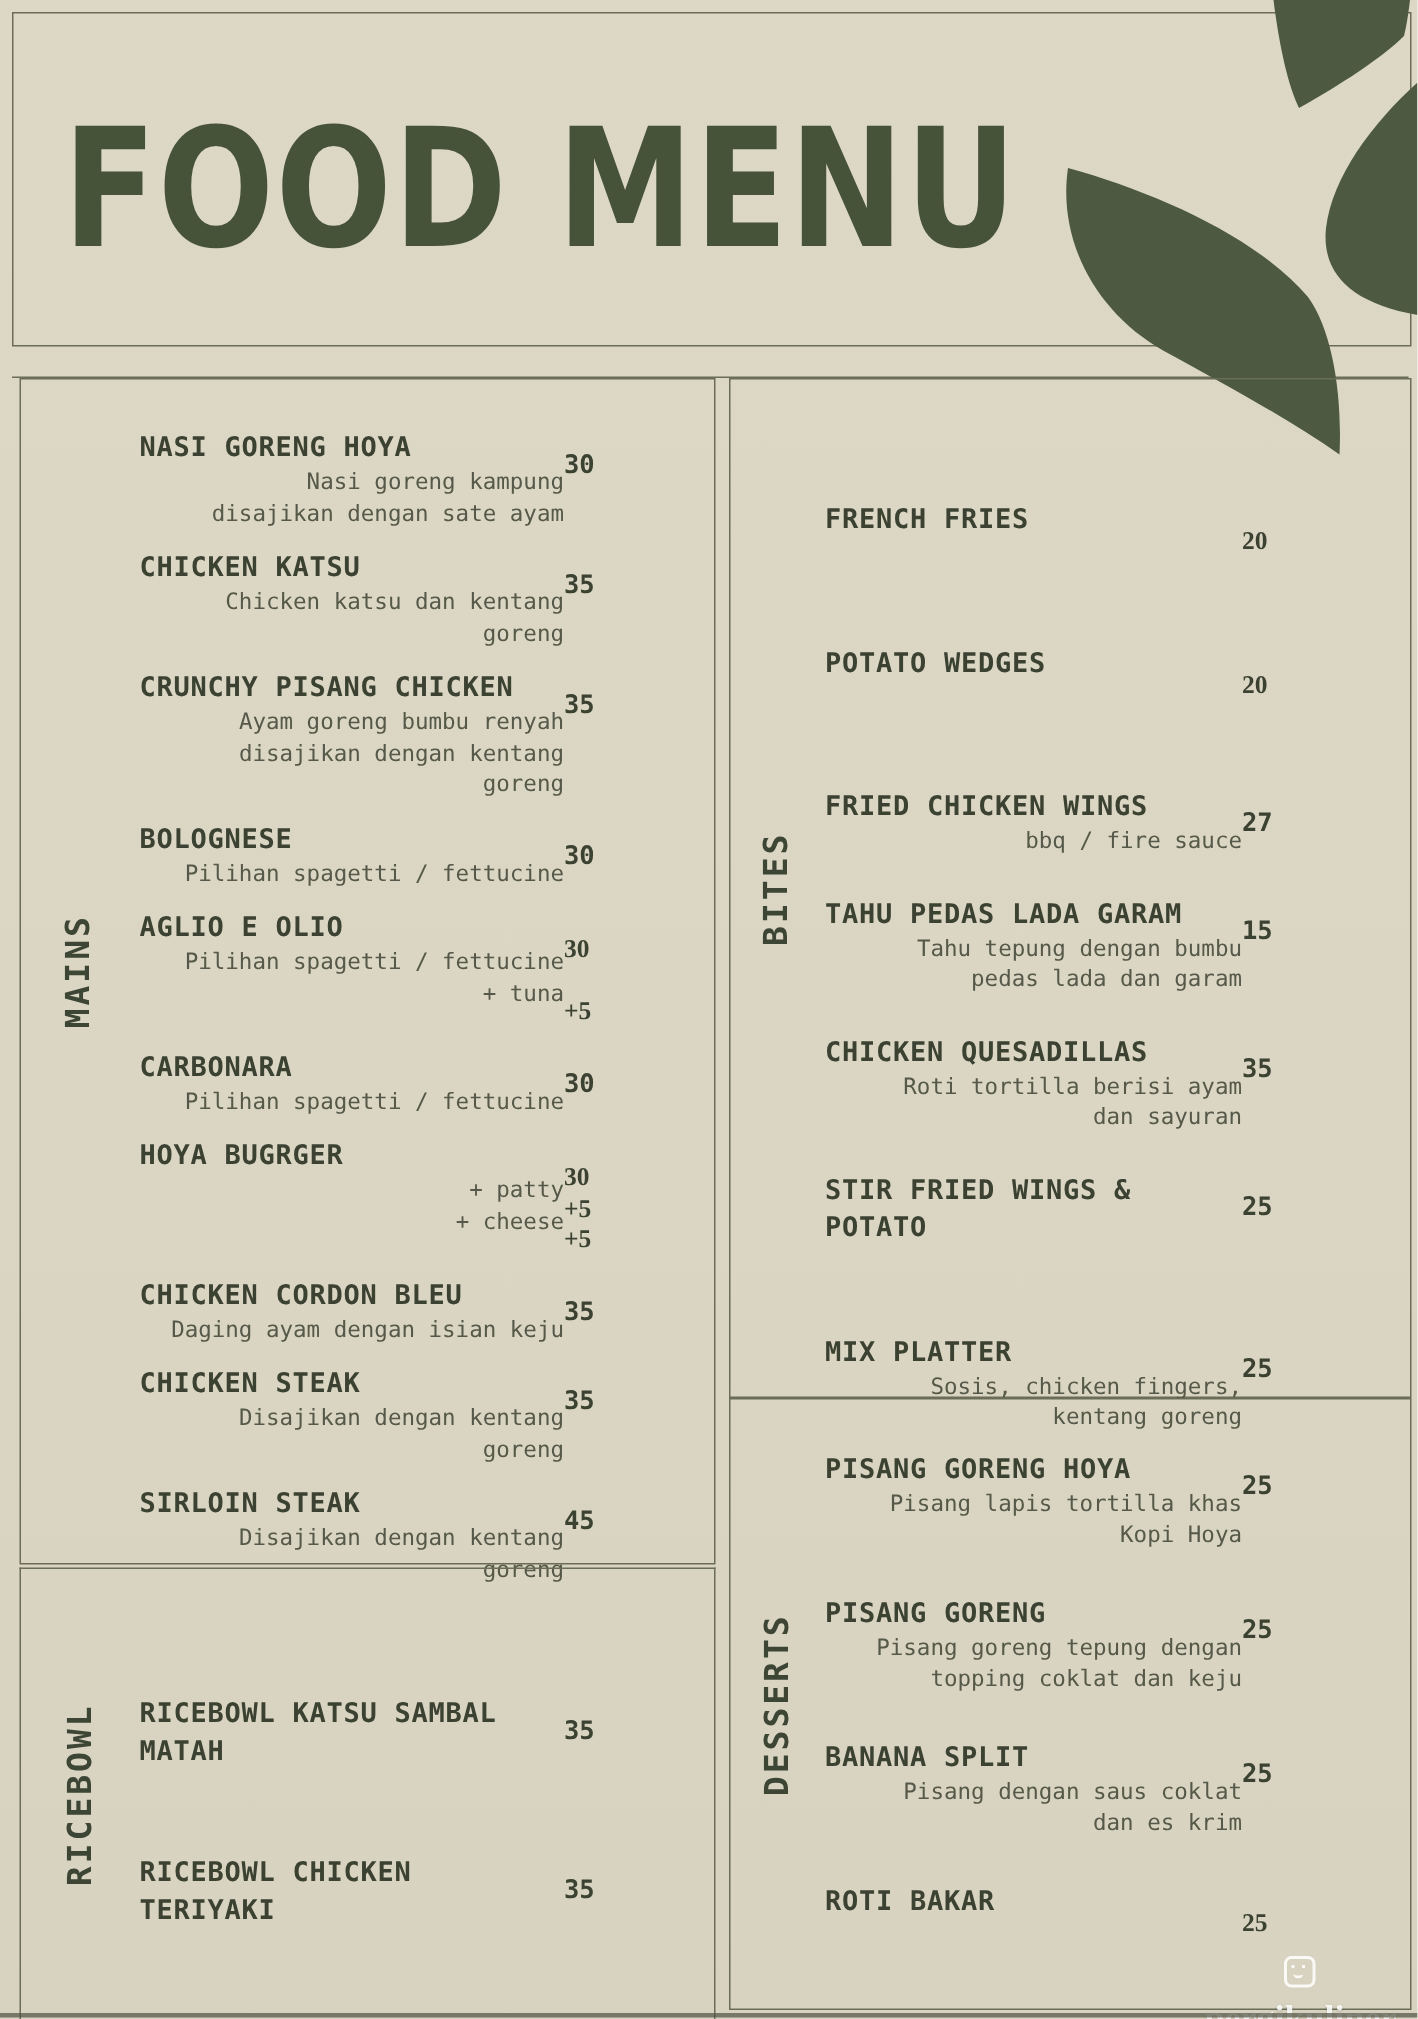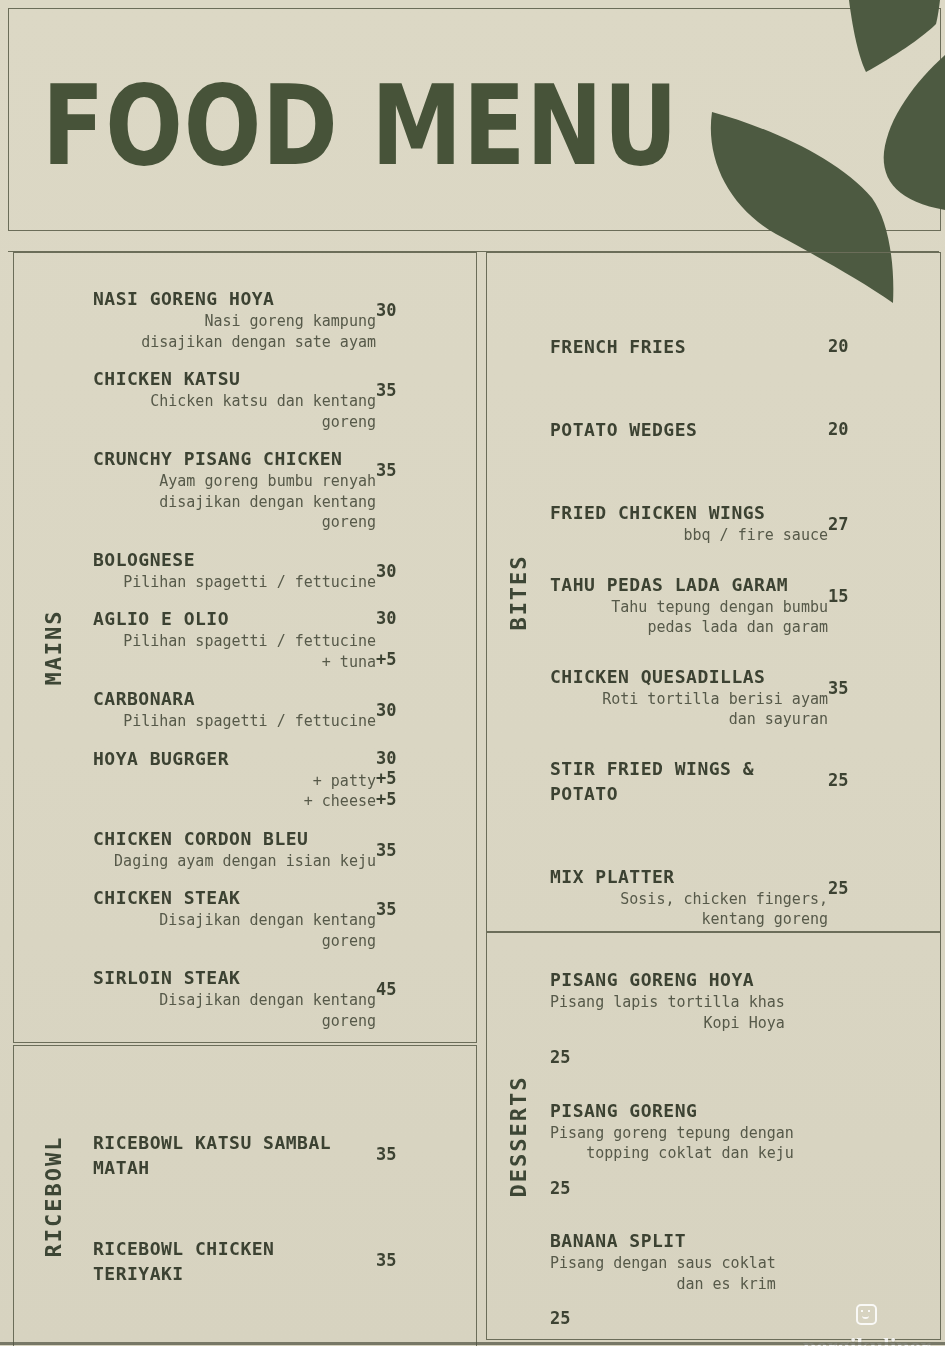--- a/index.html
+++ b/index.html
@@ -38,33 +38,33 @@
   .sec-mains    .items{padding:33px 0 0 79px;}
   .sec-ricebowl .items{padding:84px 0 0 79px;}
   .sec-bites    .items{padding:81px 0 0 63px;}
   .sec-desserts .items{padding:34px 0 0 63px;}
 
   .item{display:flex;align-items:flex-start;}
   .sec-mains    .item{margin-bottom:14px;}
   .sec-ricebowl .item{margin-bottom:56px;}
   .sec-bites    .item{margin-bottom:26px;}
   .sec-bites    .item.no-desc{margin-bottom:58px;}
-  .sec-desserts .item{margin-bottom:30px;flex-direction:column;}
+  .sec-desserts .item{margin-bottom:30px;}
   .sec-desserts .item:last-child{margin-top:18px;}
 
   .item-main{flex:1;min-width:0;}
   .item-name{font-weight:bold;font-size:18px;line-height:25px;
              letter-spacing:0.5px;color:#3c4232;white-space:nowrap;}
   .item-desc{font-size:15px;line-height:20.5px;color:#565949;white-space:nowrap;text-align:right;}
 
   .item-prices{flex-shrink:0;font-weight:bold;font-size:17px;line-height:20.5px;
                color:#3c4232;}
   .sec-mains .item-prices,.sec-ricebowl .item-prices{width:100px;}
   .sec-bites .item-prices,.sec-desserts .item-prices{width:112px;}
-  .item-prices.align-title{margin-top:2px;}
+  .item-prices.align-title{margin-top:17px;font-family:Liberation Serif, serif;}
   .item-prices.align-mid{margin-top:14px;}
   .price-line{height:20.5px;}
 
   
   .watermark{position:absolute;right:14px;top:1304px;display:flex;
              align-items:center;gap:8px;color:rgba(255,255,255,0.85);
              font-family:"Liberation Serif",serif;font-weight:bold;font-size:24px;
              text-shadow:0 1px 2px rgba(60,60,45,0.25);flex-direction:column;}
   .wm-icon{display:inline-block;width:17px;height:17px;border:2px solid rgba(255,255,255,0.85);
            border-radius:5px;position:relative;}

